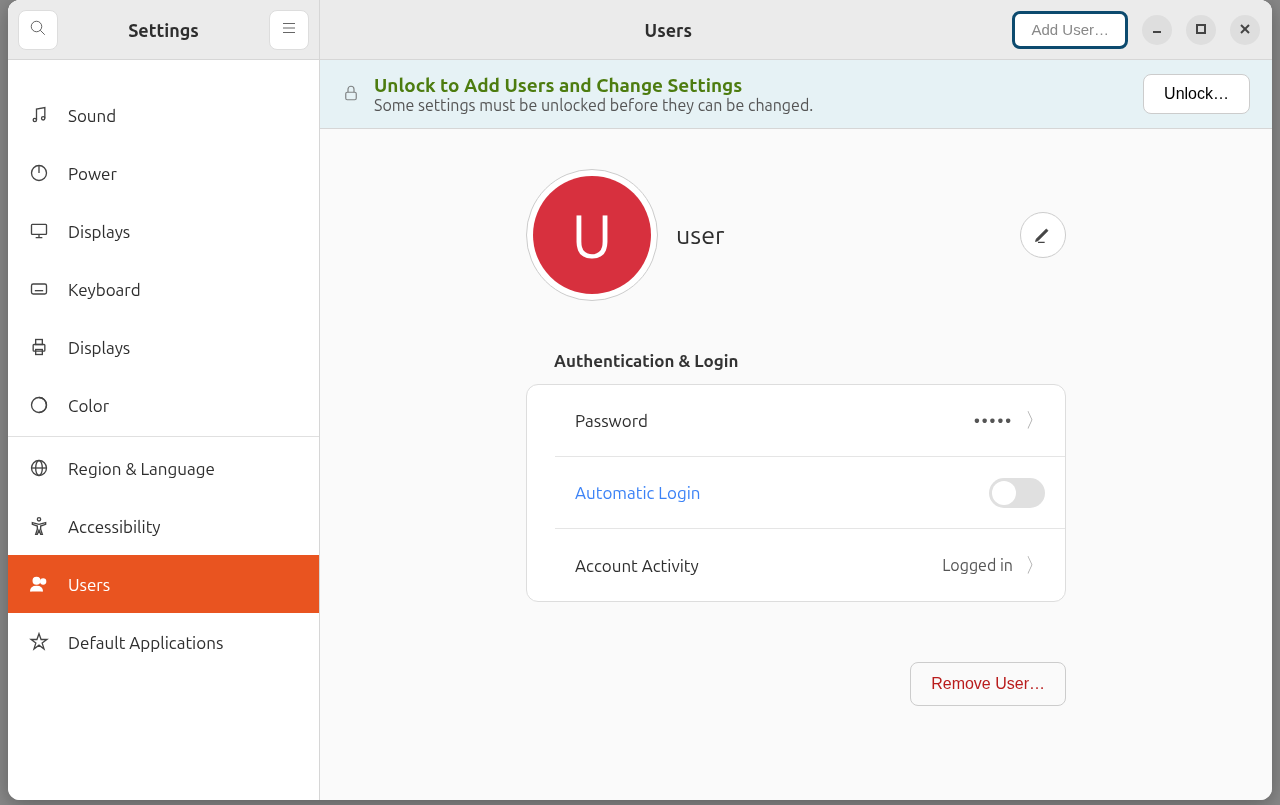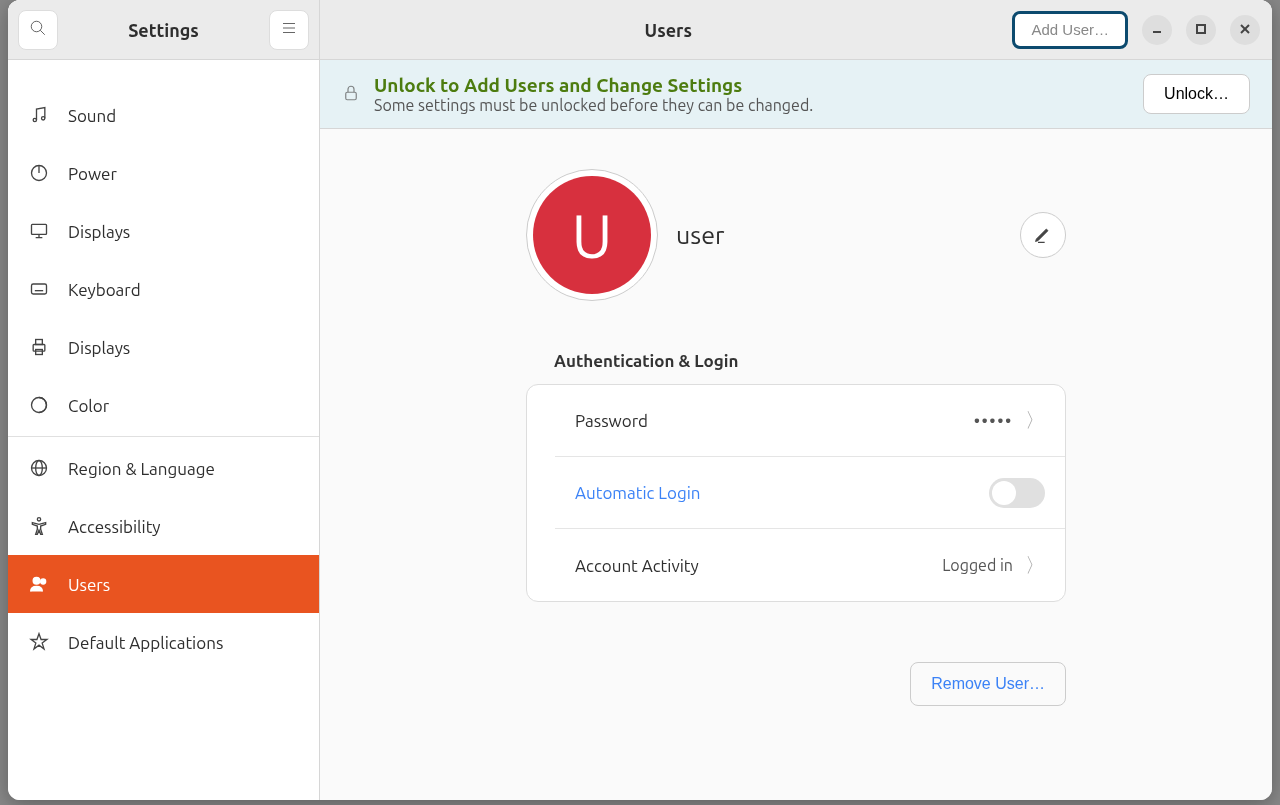--- a/index.html
+++ b/index.html
@@ -240,21 +240,21 @@
   justify-content: flex-end;
   margin-top: 60px;
 }
 .remove-btn {
   height: 44px;
   padding: 0 20px;
   background: #fafafa;
   border: 1px solid #ccc;
   border-radius: 8px;
   font-size: 16px;
-  color: #3b82f6;
+  color: #b91c1c;
   cursor: pointer;
 }
 </style>
 </head>
 <body>
 
 <div class="window">
 
   <div class="sidebar">
     <div class="sidebar-header">

